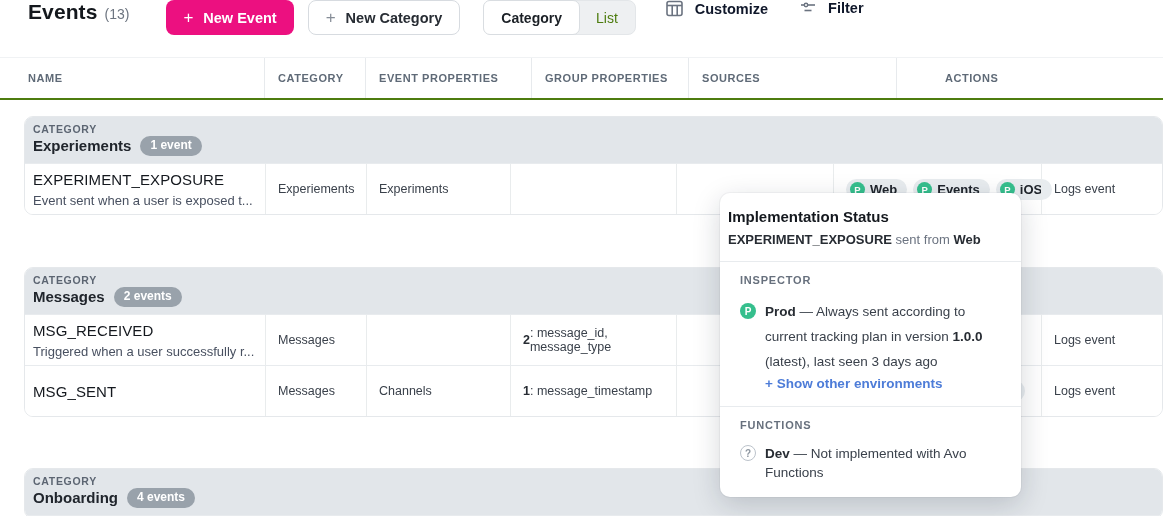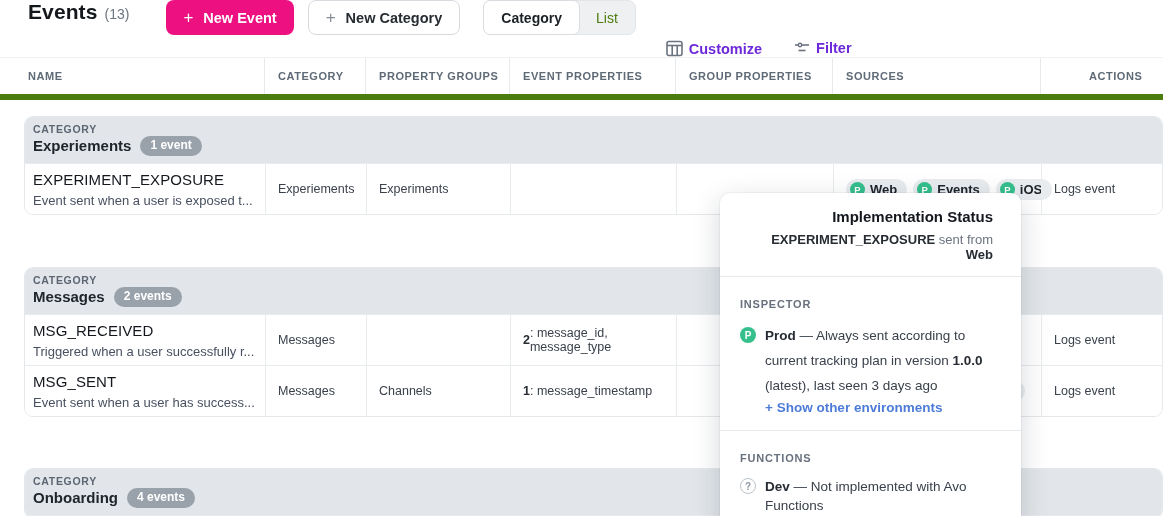--- a/index.html
+++ b/index.html
@@ -16,27 +16,27 @@
   .btn { height:35px; display:inline-flex; align-items:center; gap:10px; border-radius:8px;
          font-size:14.5px; padding:0 17px; }
   .btn-primary { margin-left:37px; background:#EC1080; color:#fff; font-weight:700; }
   .btn-primary .plus { font-size:17px; font-weight:400; line-height:1; }
   .btn-secondary { margin-left:14px; background:#fff; border:1px solid #d7dbe0; color:#272c33; font-weight:600; }
   .btn-secondary .plus { color:#868d97; font-size:17px; font-weight:400; line-height:1; }
   .segmented { margin-left:23px; height:35px; display:flex; align-items:stretch;
                background:#eef0f2; border:1px solid #e3e6e9; border-radius:8px; }
   .seg { font-size:14px; color:#4d7c0f; padding:0 17px; border-radius:7px; display:flex; align-items:center; }
   .seg.active { background:#fff; border:1px solid #d9dde1; color:#1b2026; font-weight:700; margin:-1px; }
-  .ghost { display:inline-flex; align-items:center; gap:6px; font-size:14.5px; font-weight:600; color:#6d28d9;margin-top:40px; }
+  .ghost { display:inline-flex; align-items:center; gap:12px; font-size:14.5px; font-weight:600; color:#0f172a; }
   .ghost.customize { margin-left:30px; }
   .ghost.filter { margin-left:32px; }
   .ghost svg { display:block; }
 
   
-  .thead { display:flex; height:43px; border-top:1px solid #f0f2f4; border-bottom:6px solid #4d7c0f; }
+  .thead { display:flex; height:43px; border-top:1px solid #f0f2f4; border-bottom:2px solid #4d7c0f; }
   .th { display:flex; align-items:center; padding-left:13px; font-size:11px; font-weight:700;
         color:#5f6a77; letter-spacing:0.55px; border-left:1px solid #e7eaed; }
   .th:first-child { border-left:none; padding-left:28px; }
   .w-name-h { width:264px; } .w-cat { width:101px; } .w-pg { width:144px; } .w-ep { width:166px; }
   .w-gp { width:157px; } .w-src { width:208px; } .w-act { flex:1;padding-left:48px; }
   .w-name-r { width:240px; }
 
   
   .card { margin-left:24px; border:1px solid #e5e8eb; border-radius:9px; overflow:hidden; background:#fff; }
   .card-1 { margin-top:16px; } .card-2 { margin-top:52px; } .card-3 { margin-top:51px; }
@@ -58,24 +58,24 @@
           padding:3px 10px 3px 4px; font-size:13px; font-weight:600; color:#20252c; }
   .pdot { width:15px; height:15px; border-radius:50%; background:#35bf8d; color:#fff; font-size:9.5px;
           font-weight:700; display:flex; align-items:center; justify-content:center; }
   .pill-partial { position:absolute; right:16px; top:50%; transform:translateY(-50%);
                   width:42px; height:21px; border-radius:11px; background:#e8ecef; }
   .row.stub { height:3px; border-top:1px solid #e8ebee; }
 
   
   .popover { position:absolute; left:720px; top:193px; width:301px; background:#fff; border-radius:10px;
              box-shadow:0 8px 28px rgba(18,28,45,0.18), 0 0 0 1px rgba(18,28,45,0.04); z-index:10; }
-  .pop-head { padding:15px 28px 14px;text-align:right; }
+  .pop-head { padding:15px 8px 14px; }
   .pop-title { font-size:15px; font-weight:700; color:#14181e; }
   .pop-sub { margin-top:7px; font-size:13px; color:#6b7380; }
-  .pop-sec { border-top:1px solid #e8ebee; padding:21px 20px 15px; }
+  .pop-sec { border-top:1px solid #e8ebee; padding:12px 20px 15px; }
   .pop-label { font-size:11px; font-weight:700; color:#67707d; letter-spacing:0.8px; }
   .env-row { display:flex; gap:9px; margin-top:13px; align-items:flex-start; }
   .env-icon { flex:0 0 auto; width:16px; height:16px; border-radius:50%; background:#35bf8d; color:#fff;
               font-size:10px; font-weight:700; display:flex; align-items:center; justify-content:center; margin-top:4px; }
   .env-icon.q { background:#fff; border:1.5px solid #bcc3cb; color:#8e97a1; font-size:10px; font-weight:600; margin-top:1px; }
   .env-text { font-size:13.5px; color:#3a414b; line-height:25px; }
   .env-text.single { line-height:19px; }
   .pop-link { margin-top:2px; font-size:13.5px; font-weight:600; color:#4d7cd8; }
   .pop-note { margin-top:11px; font-size:12px; color:#99a1ac; line-height:17px; }
 </style>
@@ -120,21 +120,20 @@
             <line x1="4.5" y1="9.5" x2="11.5" y2="9.5" stroke="#6b7380" stroke-width="1.6"></line>
           </svg>
       </span>
       <span>Filter</span>
     </button>
   </div>
 
   <div class="thead">
     <div class="th w-name-h">NAME</div>
     <div class="th w-cat">CATEGORY</div>
-    <div class="th w-pg">PROPERTY GROUPS</div>
     <div class="th w-ep">EVENT PROPERTIES</div>
     <div class="th w-gp">GROUP PROPERTIES</div>
     <div class="th w-src">SOURCES</div>
     <div class="th w-act">ACTIONS</div>
   </div>
 
   <section class="card card-1">
     <div class="band">
       <div class="band-label">CATEGORY</div>
       <div class="band-row">
@@ -193,21 +192,20 @@
         <span class="b">2</span>
         <span>: message_id, message_type</span>
       </div>
       <div class="cell w-gp"></div>
       <div class="cell w-src"></div>
       <div class="cell w-act">Logs event</div>
     </div>
     <div class="row">
       <div class="cell w-name-r">
         <span class="ev-name">MSG_SENT</span>
-        <span class="ev-desc">Event sent when a user has success...</span>
       </div>
       <div class="cell w-cat">Messages</div>
       <div class="cell w-pg">Channels</div>
       <div class="cell w-ep">
         <span class="b">1</span>
         <span>: message_timestamp</span>
       </div>
       <div class="cell w-gp"></div>
       <div class="cell w-src">
         <span class="pill-partial"></span>

